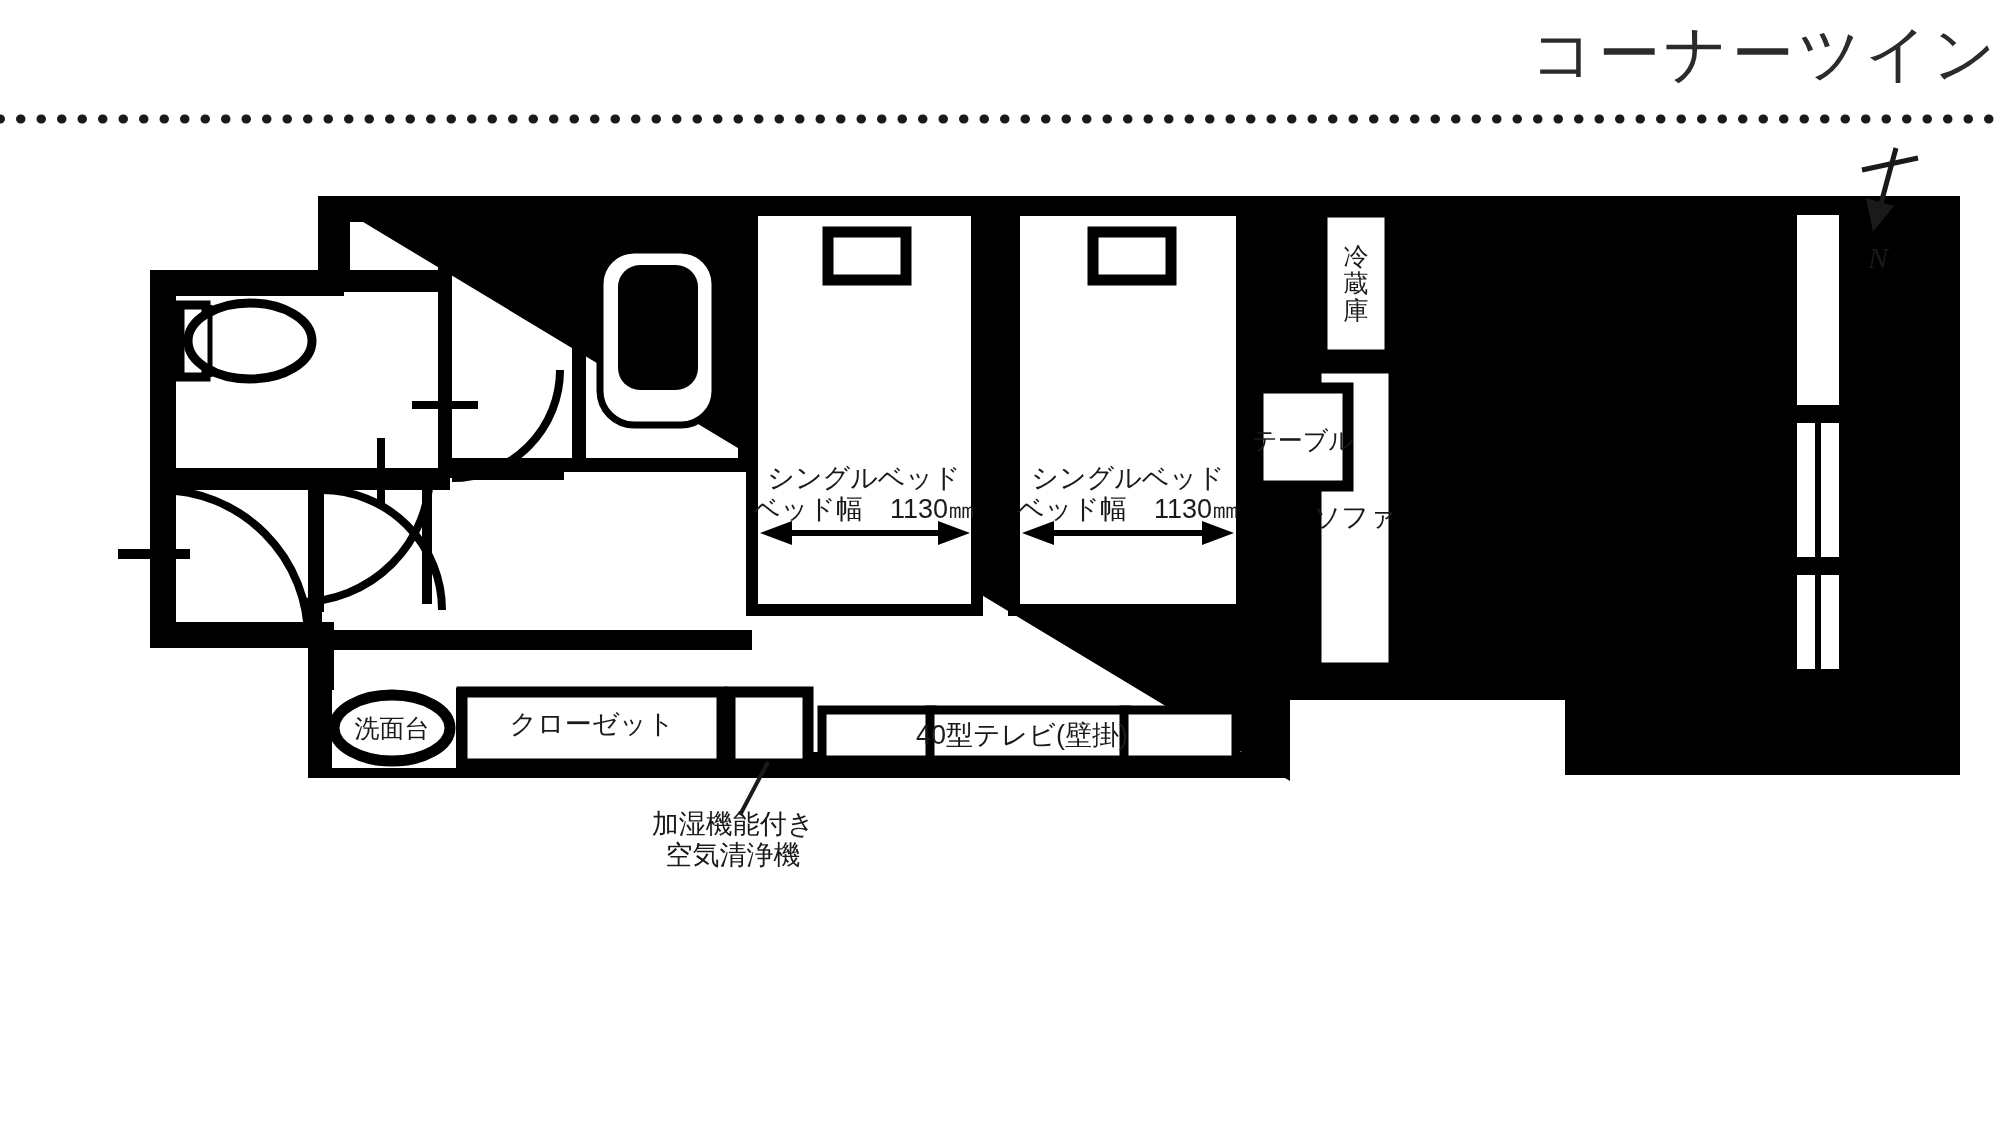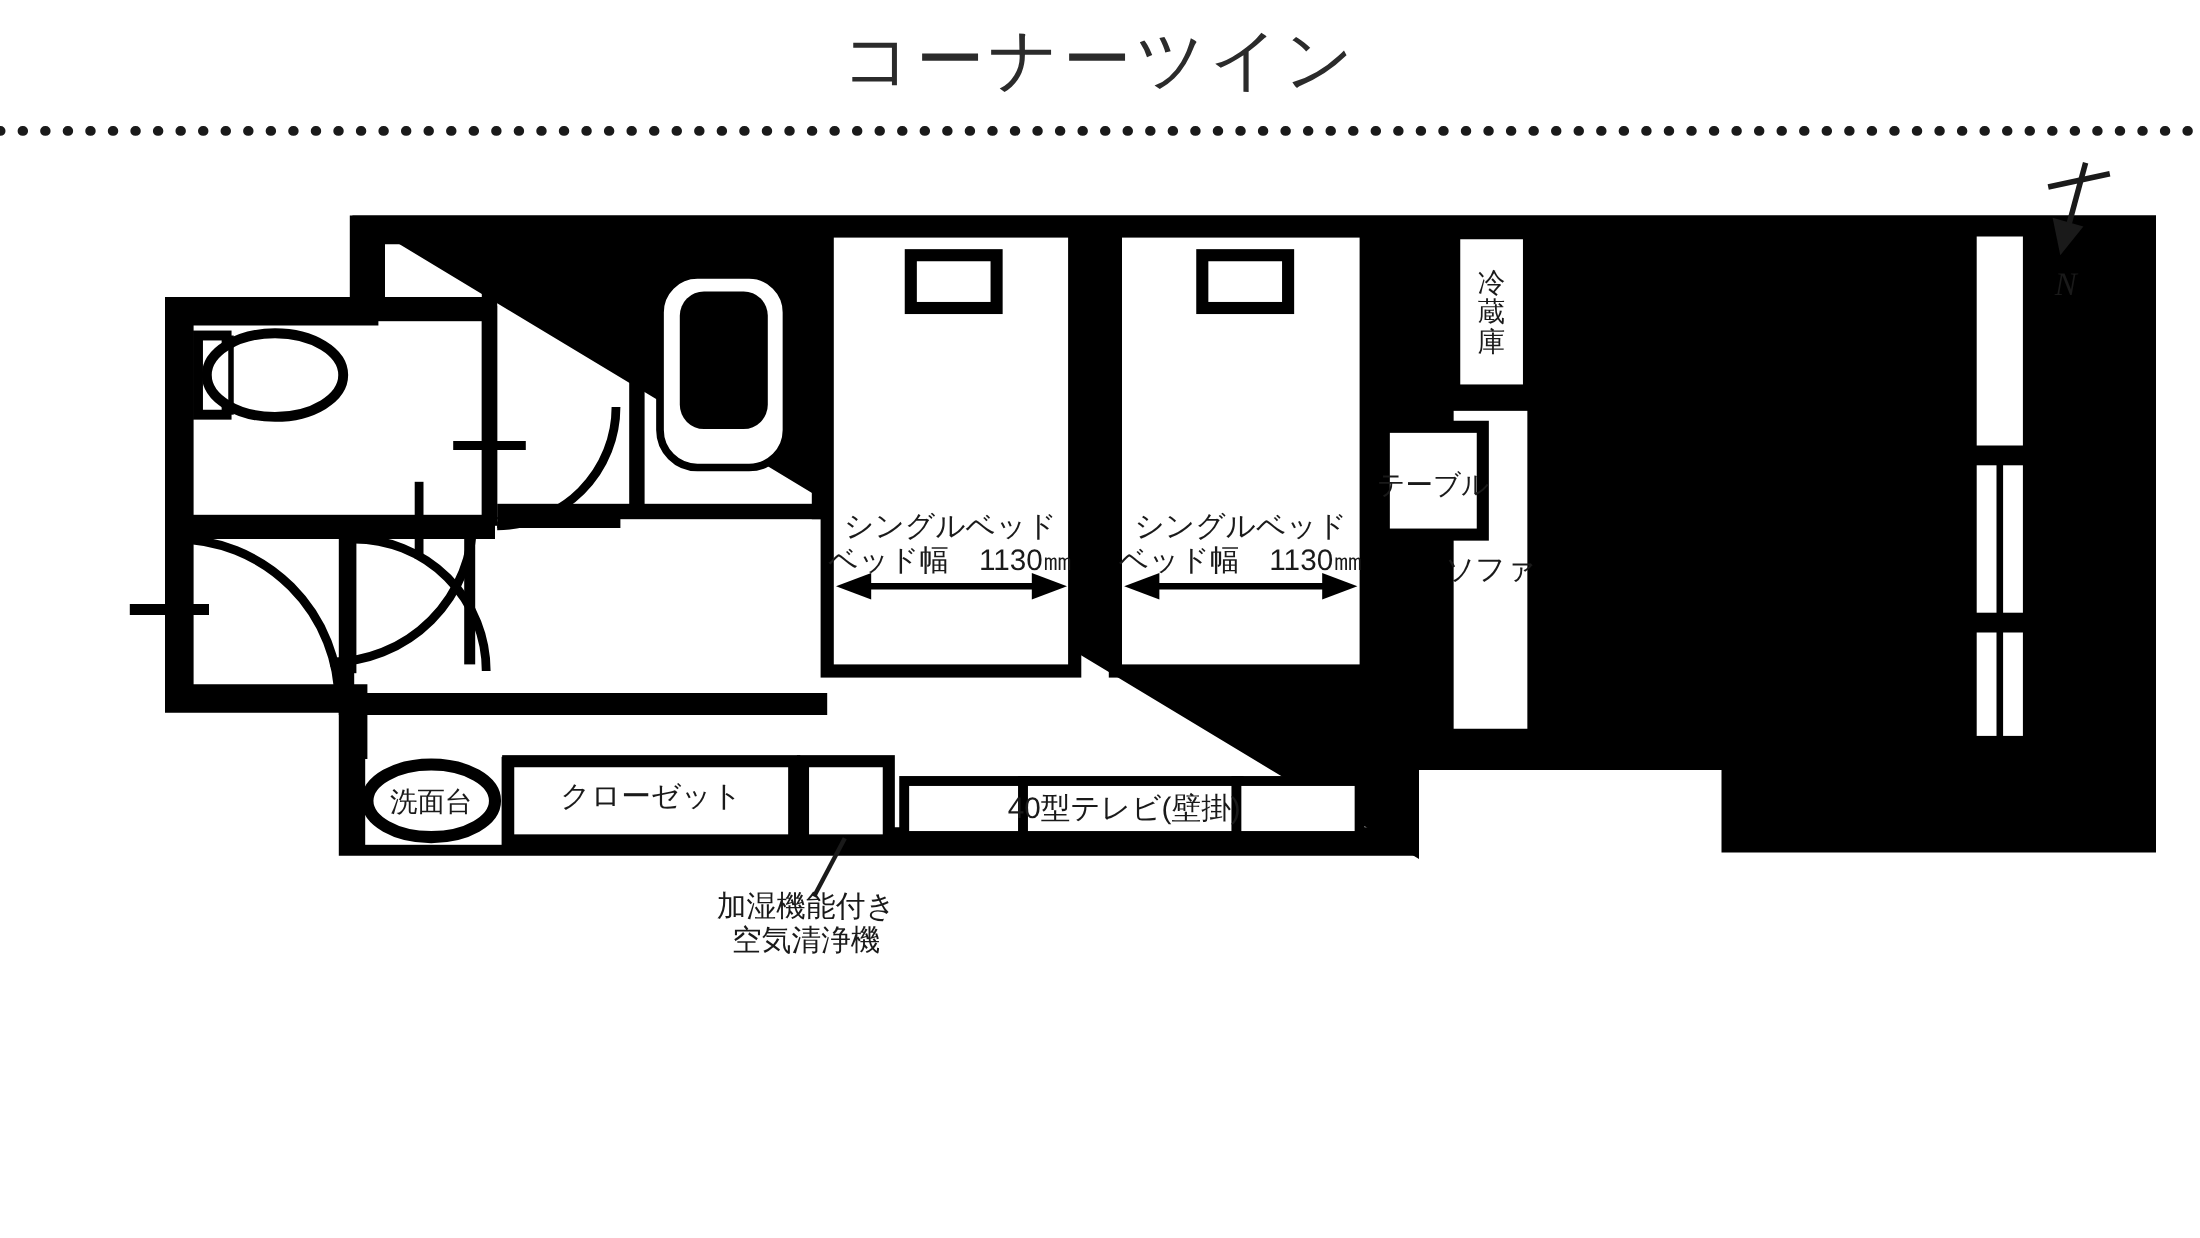--- a/index.html
+++ b/index.html
@@ -15,21 +15,21 @@
     width: 2000px;
     height: 1125px;
     background: #ffffff;
     overflow: hidden;
   }
   #title {
     position: absolute;
     top: 12px;
     left: 0;
     width: 100%;
-    text-align: center;
+    text-align: right;
     font-family: "Liberation Serif", "DejaVu Serif", serif;
     font-size: 62px;
     font-weight: 400;
     letter-spacing: 4px;
     color: #2b2b2b;
     white-space: nowrap;
   }
   #plan {
     position: absolute;
     top: 0;

